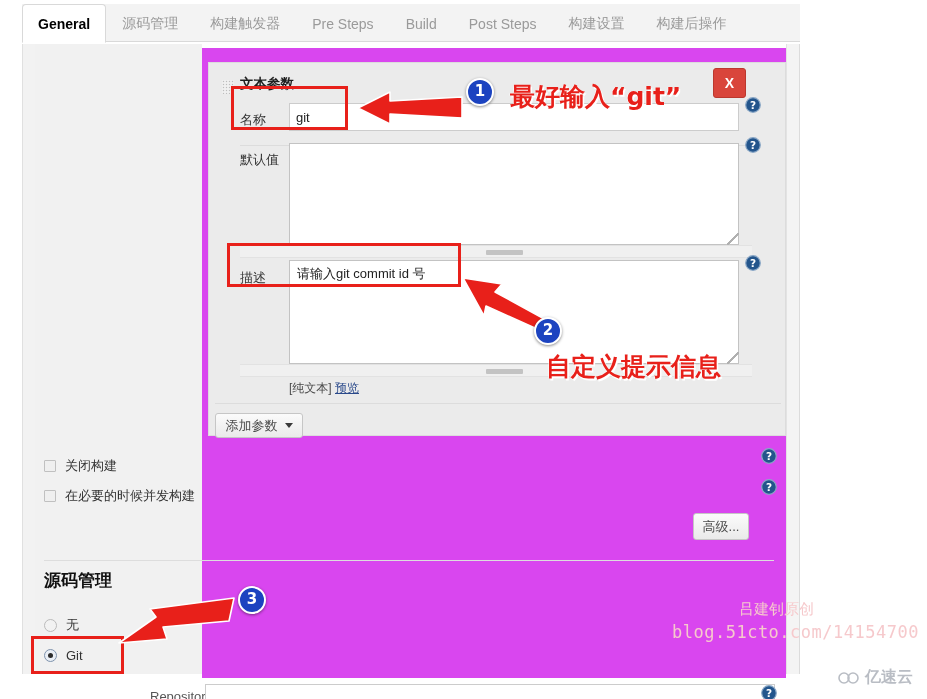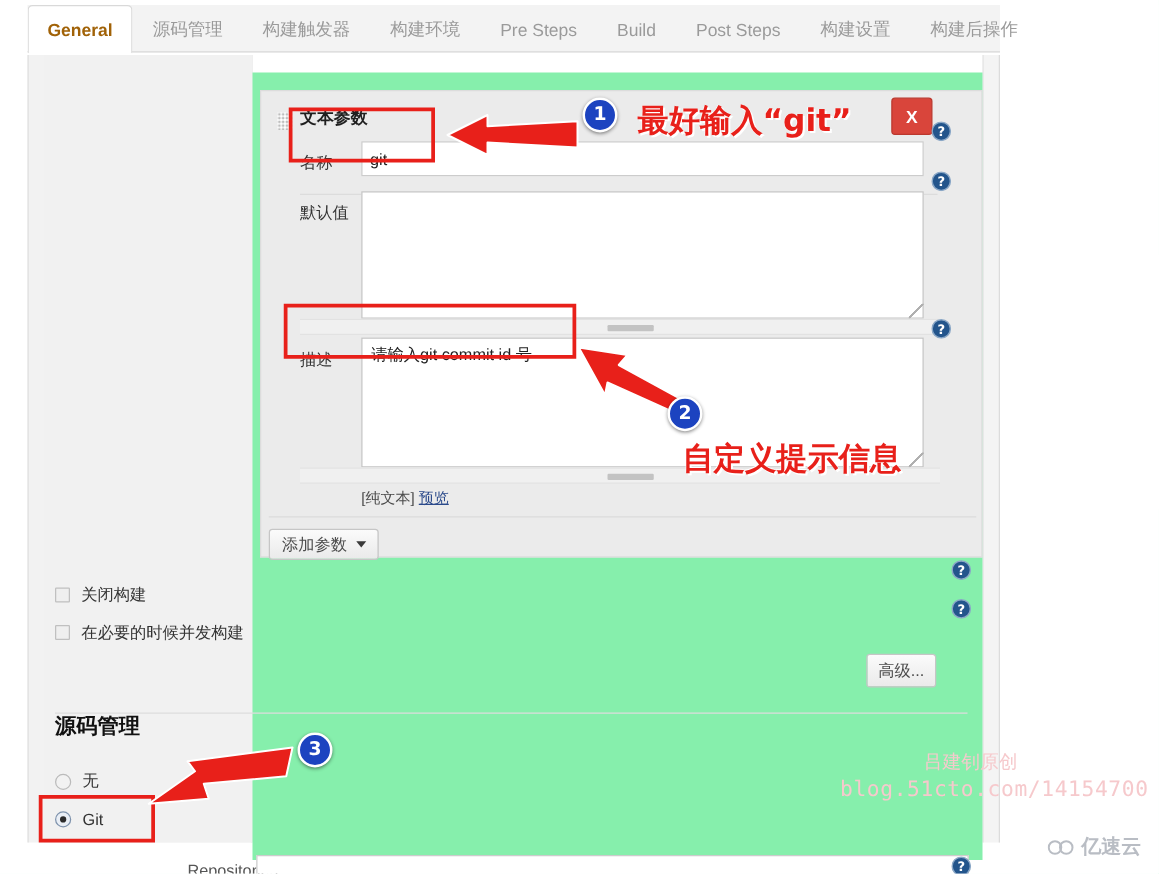--- a/index.html
+++ b/index.html
@@ -48,21 +48,21 @@
     color: #9a9a9a;
     white-space: nowrap;
     cursor: pointer;
     border: 1px solid transparent;
     border-bottom: none;
     position: relative;
     top: 0;
   }
   .tab.active {
     background: #ffffff;
-    color: #a16207;
+    color: #000000;
     font-weight: bold;
     border: 1px solid #d9d9d9;
     border-bottom: 1px solid #ffffff;
     border-top-left-radius: 4px;
     border-top-right-radius: 4px;
     height: 39px;
     z-index: 3;
   }
 
   
@@ -92,23 +92,23 @@
     position: absolute;
     left: 786px; top: 0;
     width: 14px; height: 630px;
     background: #f4f4f4;
     border-left: 1px solid #e3e3e3;
     border-right: 1px solid #dcdcdc;
   }
 
   .content-col {
     position: absolute;
-    left: 202px; top: 14px;
+    left: 202px; top: 4px;
     width: 584px; height: 630px;
-    background: #86efac;
+    background: #d946ef;
   }
 
   
   .param-card {
     position: absolute;
     left: 6px; top: 14px;
     width: 578px; height: 374px;
     background: #ebebeb;
     border: 1px solid #dcdcdc;
   }
@@ -372,23 +372,20 @@
       <div class="tab active">
         <span>General</span>
       </div>
       <div class="tab">
         <span>源码管理</span>
       </div>
       <div class="tab">
         <span>构建触发器</span>
       </div>
       <div class="tab">
-        <span>构建环境</span>
-      </div>
-      <div class="tab">
         <span>Pre Steps</span>
       </div>
       <div class="tab">
         <span>Build</span>
       </div>
       <div class="tab">
         <span>Post Steps</span>
       </div>
       <div class="tab">
         <span>构建设置</span>

